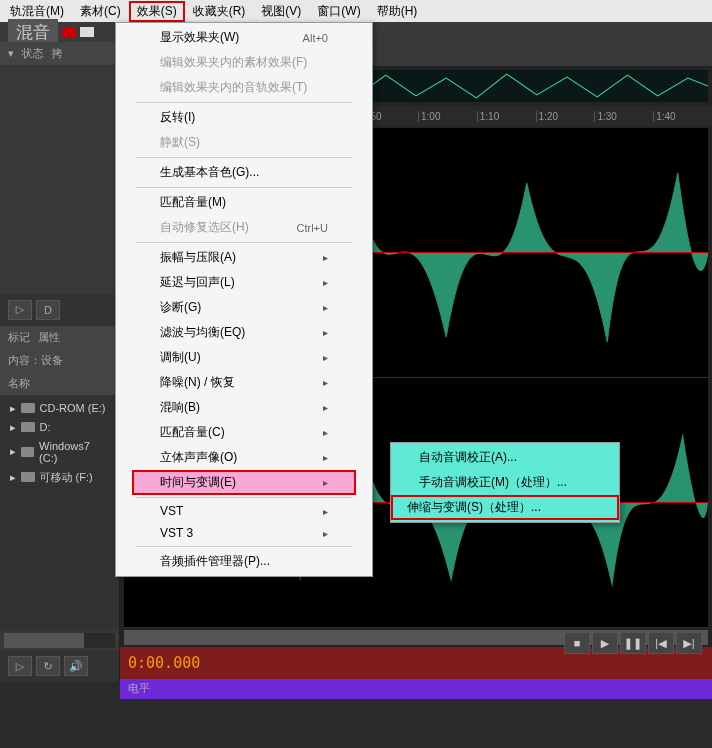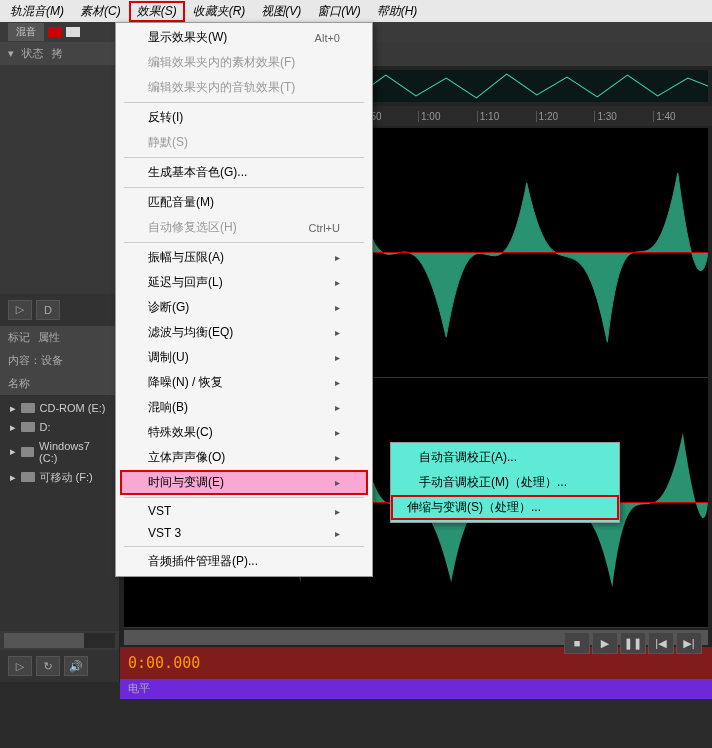--- a/index.html
+++ b/index.html
@@ -1,36 +1,36 @@
 <!DOCTYPE html>
 <html><head>
 <meta charset="utf-8">
 <style>
 * { margin: 0; padding: 0; box-sizing: border-box; font-family: "Microsoft YaHei", sans-serif; }
 body { background: #2a2a2a; width: 712px; height: 748px; overflow: hidden; position: relative; color: #ccc; font-size: 12px; }
 
-.menubar { background: #e8e8e8; height: 22px; display: flex; align-items: center; padding-left: 2px; color: #000; font-size: 12px; font-style: italic; }
+.menubar { background: #e8e8e8; height: 22px; display: flex; align-items: center; padding-left: 2px; color: #000; font-size: 12px; }
 .menubar-item { padding: 2px 8px; cursor: pointer; }
 .menubar-item.highlighted { border: 2px solid #d00; padding: 0 6px; }
 
 .toolbar { background: #3a3a3a; height: 20px; display: flex; align-items: center; padding-left: 8px; gap: 4px; }
-.toolbar-tab { background: #555; color: #ccc; padding: 2px 8px; font-size: 10px; }
+.toolbar-tab { background: #555; color: #ccc; padding: 2px 8px; font-size: 17px; }
 .color-chip { width: 14px; height: 10px; }
 .color-chip.red { background: #c00; }
 .color-chip.white { background: #ddd; }
 
 .main-area { display: flex; height: 640px; }
 .left-panel { width: 120px; background: #383838; border-right: 1px solid #222; display: flex; flex-direction: column; }
 
 .panel-header { background: #444; padding: 4px 8px; font-size: 11px; color: #aaa; display: flex; align-items: center; gap: 8px; }
 .panel-body { flex: 1; background: #323232; padding: 4px; font-size: 11px; }
 .tree-item { padding: 3px 6px; color: #ccc; display: flex; align-items: center; gap: 5px; }
 .drive-icon { width: 14px; height: 10px; background: #888; border-radius: 1px; display: inline-block; }
 
-.dropdown-menu { position: absolute; top: 22px; left: 115px; width: 258px; background: #f5f5f5; border: 1px solid #999; box-shadow: 2px 2px 6px rgba(0,0,0,0.4); color: #000; z-index: 10; padding: 2px 4px; }
+.dropdown-menu { position: absolute; top: 22px; left: 115px; width: 258px; background: #f5f5f5; border: 1px solid #999; box-shadow: 2px 2px 6px rgba(0,0,0,0.4); color: #000; z-index: 10; padding: 2px 16px; }
 .menu-item { padding: 4px 28px 4px 28px; font-size: 12px; display: flex; justify-content: space-between; align-items: center; }
 .menu-item.disabled { color: #999; }
 .menu-item.hover { background: #f9a8d4; }
 .menu-item.highlighted { border: 2px solid #d00; padding: 2px 26px; }
 .menu-sep { height: 1px; background: #ccc; margin: 2px 4px; }
 .submenu-arrow { font-size: 10px; color: #555; }
 .menu-shortcut { color: #666; font-size: 11px; }
 
 .submenu { position: absolute; top: 442px; left: 390px; width: 230px; background: #5eead4; border: 1px solid #999; box-shadow: 2px 2px 6px rgba(0,0,0,0.4); color: #000; z-index: 11; padding: 2px 0; }
 .submenu .menu-item.highlighted { padding: 2px 14px; }
@@ -258,21 +258,21 @@
     </div>
   <div class="menu-item">
       <span>降噪(N) / 恢复</span>
       <span class="submenu-arrow">▸</span>
     </div>
   <div class="menu-item">
       <span>混响(B)</span>
       <span class="submenu-arrow">▸</span>
     </div>
   <div class="menu-item">
-      <span>特殊效果(C)</span>
+      <span>匹配音量(C)</span>
       <span class="submenu-arrow">▸</span>
     </div>
   <div class="menu-item">
       <span>立体声声像(O)</span>
       <span class="submenu-arrow">▸</span>
     </div>
   <div class="menu-item hover highlighted">
       <span>时间与变调(E)</span>
       <span class="submenu-arrow">▸</span>
     </div>

